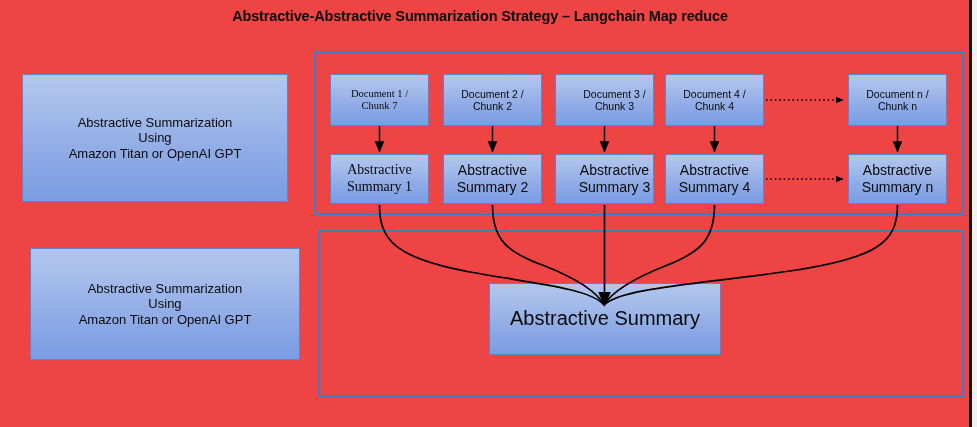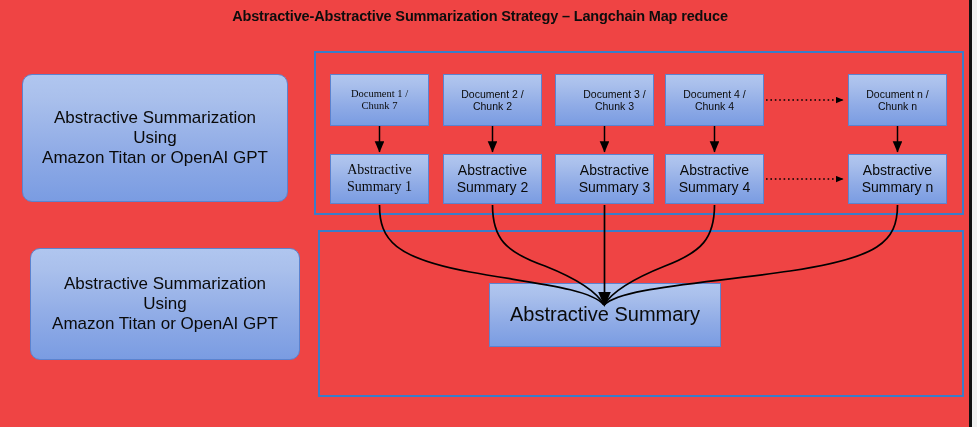--- a/index.html
+++ b/index.html
@@ -56,23 +56,22 @@
     display: flex;
     align-items: center;
     justify-content: center;
     text-align: center;
     color: #0a0a0a;
     line-height: 1.18;
   }
 
   
   .side-panel {
-    font-size: 17px;
+    font-size: 13px;
     padding: 0 8px;
-    border-radius: 10px;
   }
   #side-panel-top  { left: 22px;  top: 74px;  width: 266px; height: 128px; }
   #side-panel-bot  { left: 30px;  top: 248px; width: 270px; height: 112px; }
 
   
   .doc-box {
     top: 74px;
     width: 99px;
     height: 52px;
     font-size: 10.5px;
@@ -88,21 +87,21 @@
   .col-1 { left: 443px; }
   .col-2 { left: 555px; padding-left: 20px; }
   .col-3 { left: 665px; }
   .col-4 { left: 848px; }
 
   
   #final-summary {
     left: 489px;
     top: 283px;
     width: 232px;
-    height: 64px;
+    height: 72px;
     font-size: 20px;
   }
 
   
   .container-frame {
     position: absolute;
     box-sizing: border-box;
     border: 2px solid #3a7dc9;
     background: transparent;
   }

